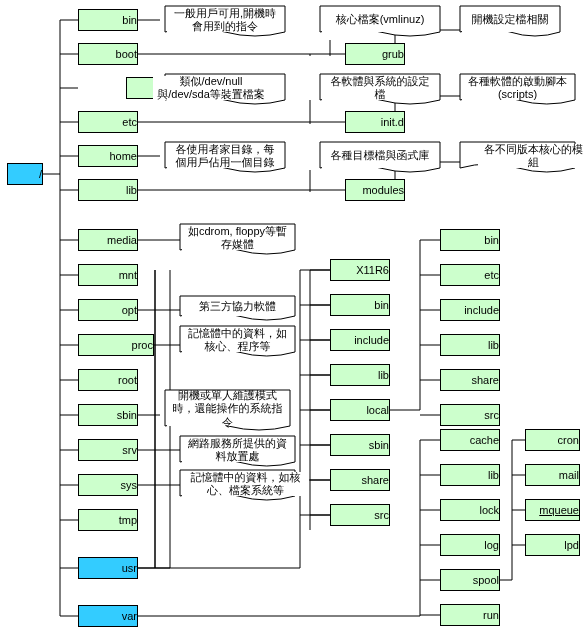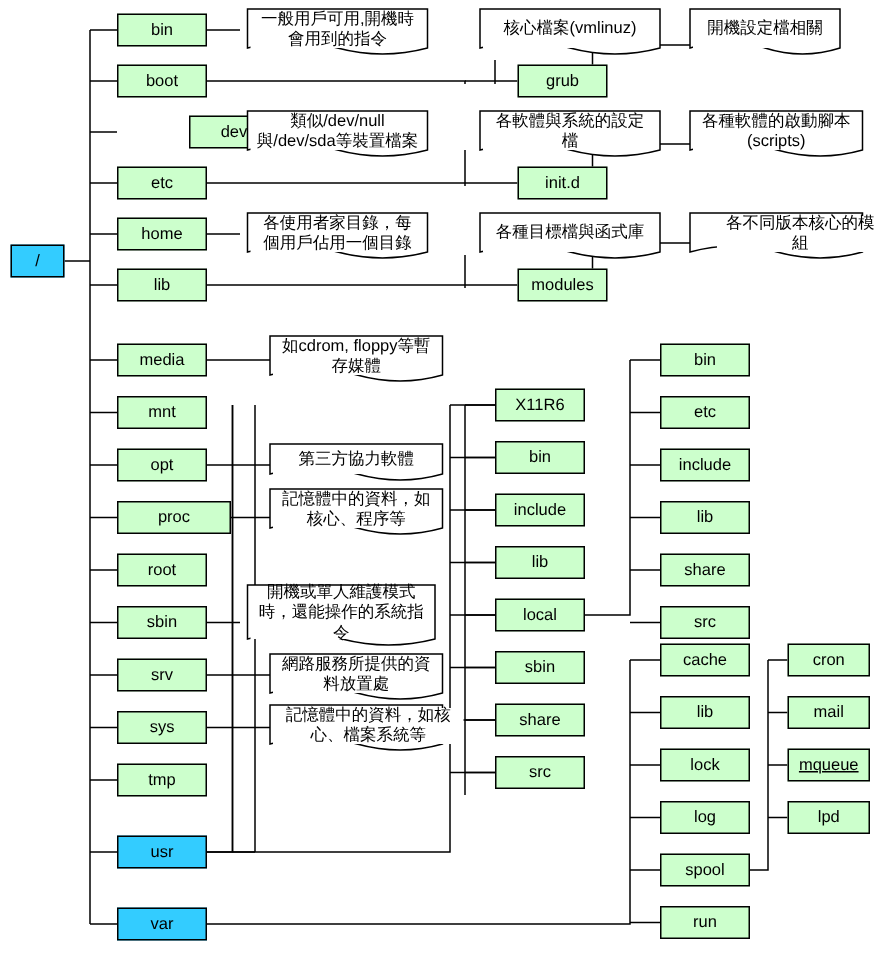--- a/index.html
+++ b/index.html
@@ -15,21 +15,21 @@
     height: 636px;
   }
   .node {
     position: absolute;
     border: 1px solid #000;
     background: #ccffcc;
     text-align: center;
     box-sizing: border-box;
     display: flex;
     align-items: center;
-    justify-content: center;
+    justify-content: flex-end;
     height: 22px;
     overflow: hidden;
   }
   .blue { background: #33ccff; }
   .note {
     position: absolute;
     background: #ffffff;
     box-sizing: border-box;
     text-align: center;
     display: flex;
@@ -318,21 +318,21 @@
 
 <div class="note" style="left:167px; top:8px;   width:116px; height:24px;">
       <span>一般用戶可用,開機時會用到的指令</span>
     </div>
 <div class="note" style="left:322px; top:8px;   width:116px; height:24px;">
       <span>核心檔案(vmlinuz)</span>
     </div>
 <div class="note" style="left:462px; top:8px;   width:96px;  height:24px;">
       <span>開機設定檔相關</span>
     </div>
-<div class="note" style="left:167px; top:76px;  width:116px; height:24px;">
+<div class="note" style="left:153px; top:76px;  width:116px; height:24px;">
       <span>類似/dev/null與/dev/sda等裝置檔案</span>
     </div>
 <div class="note" style="left:322px; top:76px;  width:116px; height:24px;">
       <span>各軟體與系統的設定檔</span>
     </div>
 <div class="note" style="left:462px; top:76px;  width:111px; height:24px;">
       <span>各種軟體的啟動腳本(scripts)</span>
     </div>
 <div class="note" style="left:167px; top:144px; width:116px; height:24px;">
       <span>各使用者家目錄，每個用戶佔用一個目錄</span>

